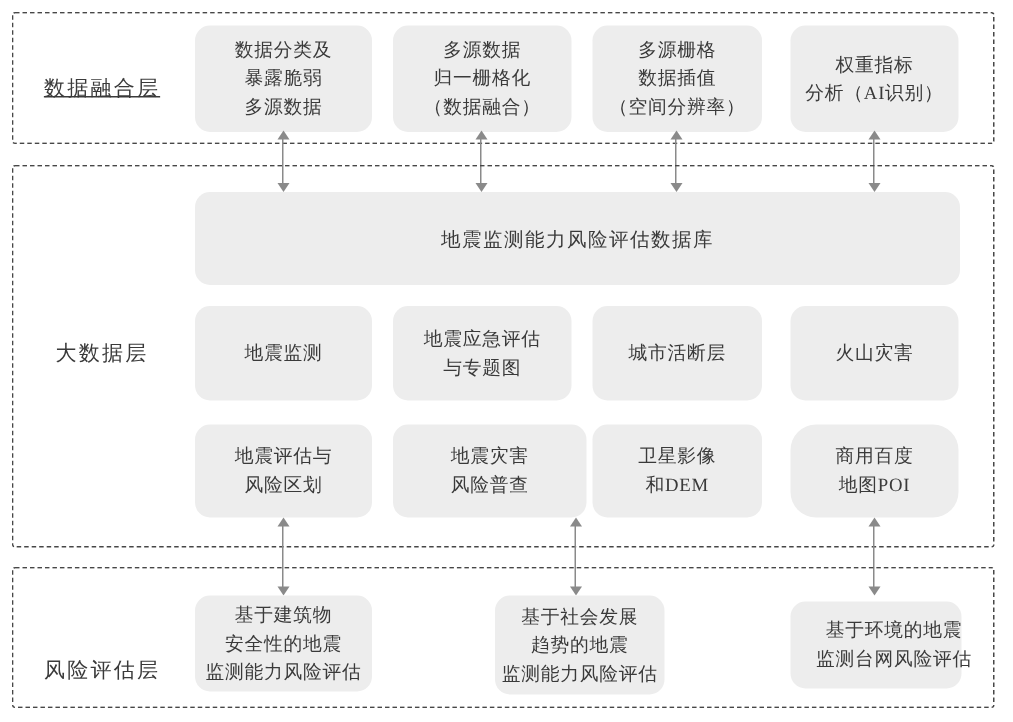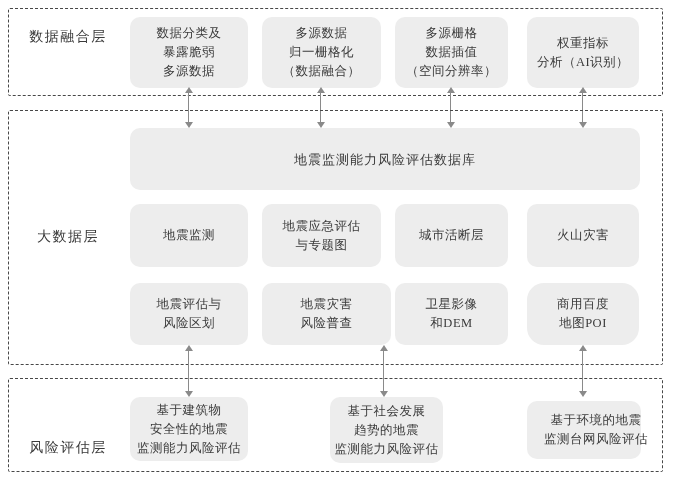--- a/index.html
+++ b/index.html
@@ -36,21 +36,21 @@
   }
   .varrow .shaft{position:absolute;top:5px;bottom:5px;left:3.8px;width:1.4px;background:#8a8a8a;}
 </style>
 </head>
 <body>
 
 <div class="stage">
 
   <div class="group">
     <div class="layer" style="left:8px;top:8px;width:655px;height:88px;"></div>
-    <div class="layer-label" style="top:29px;">数据融合层</div>
+    <div class="layer-label" style="top:52px;text-decoration:underline;">数据融合层</div>
 
     <div class="box" style="left:130px;top:17px;width:118px;height:71px;">
       <span class="ln">数据分类及</span>
       <span class="ln">暴露脆弱</span>
       <span class="ln">多源数据</span>
     </div>
     <div class="box" style="left:262px;top:17px;width:119px;height:71px;">
       <span class="ln">多源数据</span>
       <span class="ln">归一栅格化</span>
       <span class="ln">（数据融合）</span>

